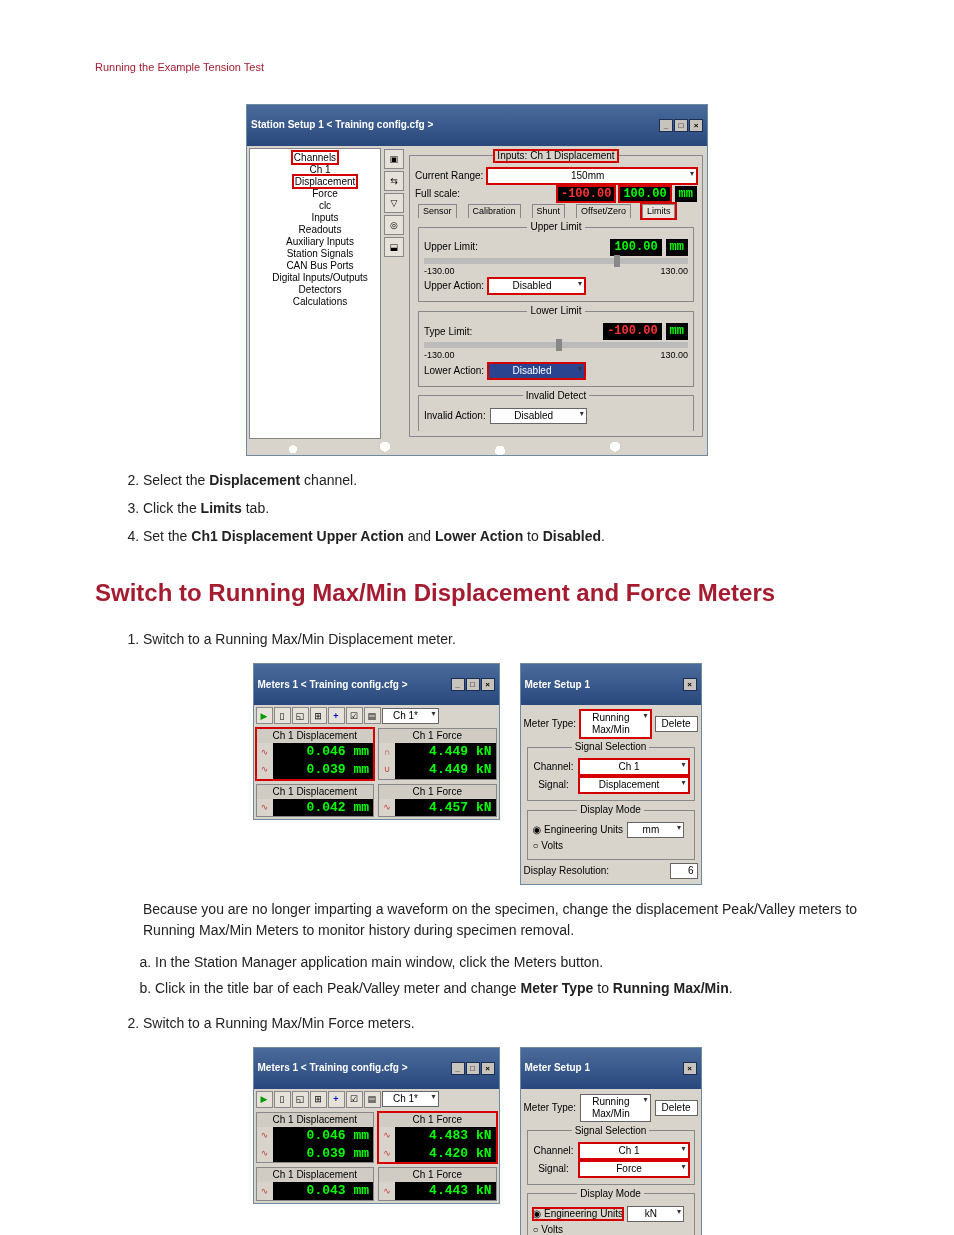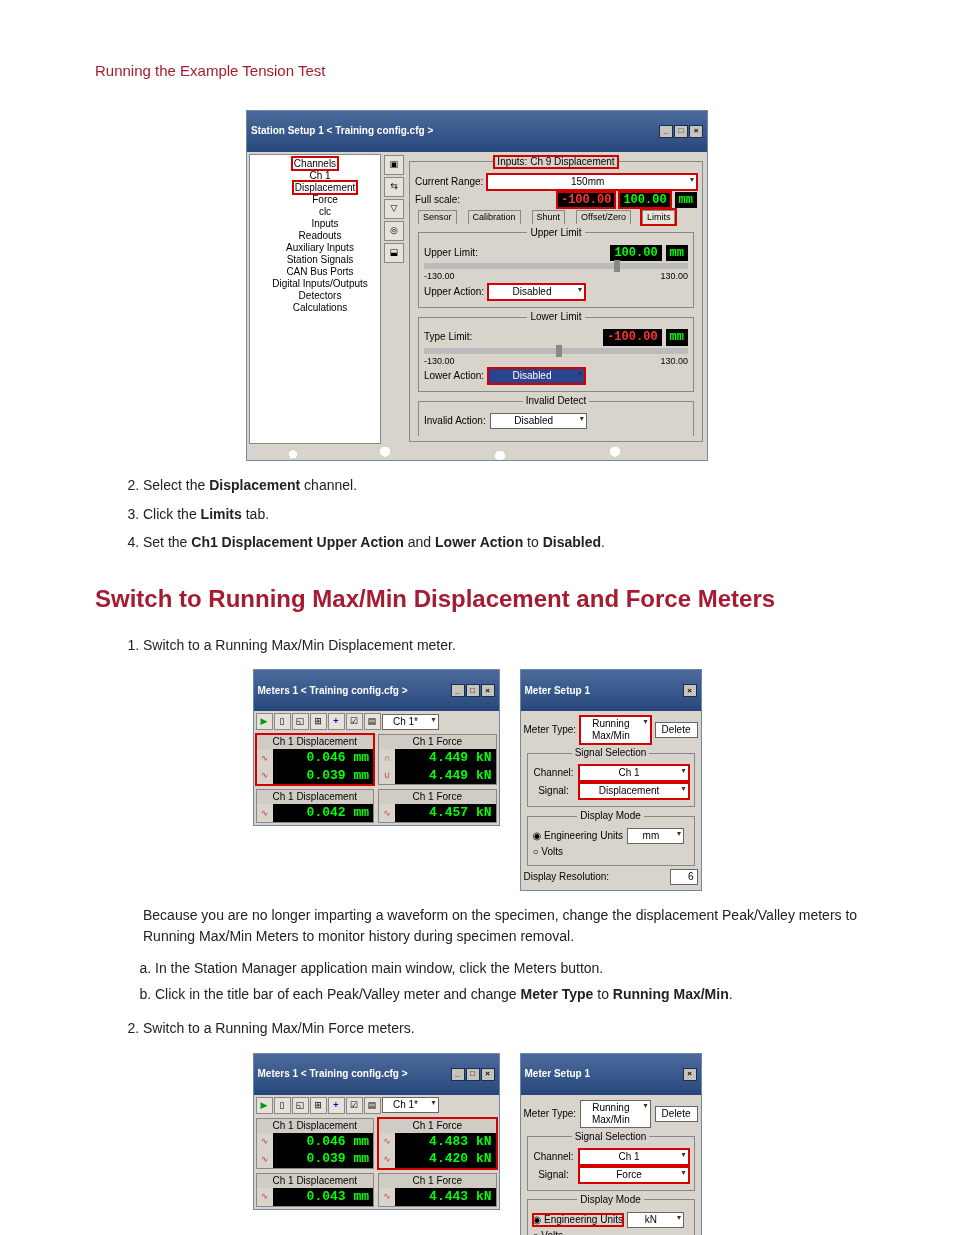--- a/index.html
+++ b/index.html
@@ -8,21 +8,21 @@
     color: #222;
     margin: 0;
     padding: 60px 95px 40px 95px;
     background: #fff;
     line-height: 1.45;
     width: 954px;
     box-sizing: border-box;
   }
   .page-header {
     color: #a51c30;
-    font-size: 15px;
+    font-size: 11px;
     margin-bottom: 28px;
   }
   .section-heading {
     color: #a51c30;
     font-size: 24px;
     font-weight: bold;
     margin: 30px 0 18px 0;
   }
   ol.steps { padding-left: 48px; margin: 14px 0; }
   ol.steps > li { margin: 8px 0; }
@@ -175,21 +175,21 @@
       </div>
       <div class="ss-tools">
         <div>▣</div>
         <div>⇆</div>
         <div>▽</div>
         <div>◎</div>
         <div>⬓</div>
       </div>
       <div class="ss-right">
         <fieldset class="fs">
-          <legend class="hl-red">Inputs: Ch 9 Displacement</legend>
+          <legend class="hl-red">Inputs: Ch 1 Displacement</legend>
           <div class="field-row">
             <span class="label">Current Range:</span>
             <span class="inputbox dropdown hl-red" style="flex:1">150mm</span>
           </div>
           <div class="field-row">
             <span class="label">Full scale:</span>
             <span style="flex:1"></span>
             <span class="big-val neg hl-red">-100.00</span>
             <span class="big-val hl-red">100.00</span>
             <span class="big-unit">mm</span>

